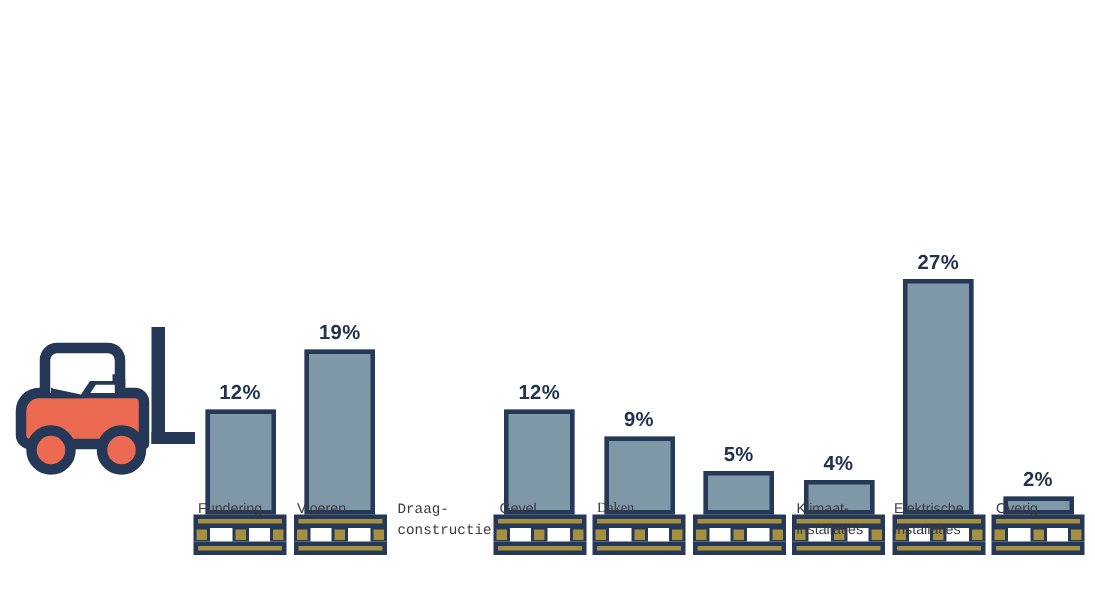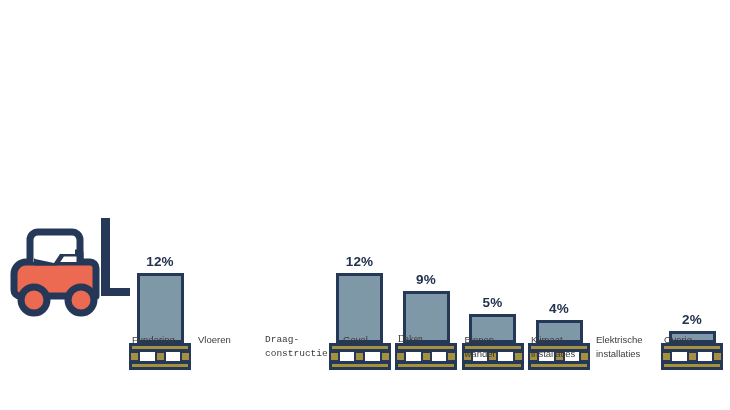--- a/index.html
+++ b/index.html
@@ -148,20 +148,43 @@
             </div>
             <div class="blk b3">
               <i></i>
             </div>
             <div class="deck-bot">
               <i></i>
             </div>
           </div>
         </div>
       </div>
+      <div class="col" style="left: 66.5px;">
+        <div class="bar-wrap">
+          <div class="value">19%</div>
+          <div class="bar" style="height: 110px; background: rgb(126, 152, 168); border-color: rgb(37, 56, 88);"></div>
+          <div class="pallet">
+            <div class="deck-top">
+              <i></i>
+            </div>
+            <div class="blk b1">
+              <i></i>
+            </div>
+            <div class="blk b2">
+              <i></i>
+            </div>
+            <div class="blk b3">
+              <i></i>
+            </div>
+            <div class="deck-bot">
+              <i></i>
+            </div>
+          </div>
+        </div>
+      </div>
       <div class="col" style="left: 199.5px;">
         <div class="bar-wrap">
           <div class="value">12%</div>
           <div class="bar" style="height: 70px; background: rgb(126, 152, 168); border-color: rgb(37, 56, 88);"></div>
           <div class="pallet">
             <div class="deck-top">
               <i></i>
             </div>
             <div class="blk b1">
               <i></i>
@@ -221,20 +244,43 @@
             <div class="deck-bot">
               <i></i>
             </div>
           </div>
         </div>
       </div>
       <div class="col" style="left: 399px;">
         <div class="bar-wrap">
           <div class="value">4%</div>
           <div class="bar" style="height: 23px; background: rgb(126, 152, 168); border-color: rgb(37, 56, 88);"></div>
+          <div class="pallet">
+            <div class="deck-top">
+              <i></i>
+            </div>
+            <div class="blk b1">
+              <i></i>
+            </div>
+            <div class="blk b2">
+              <i></i>
+            </div>
+            <div class="blk b3">
+              <i></i>
+            </div>
+            <div class="deck-bot">
+              <i></i>
+            </div>
+          </div>
+        </div>
+      </div>
+      <div class="col" style="left: 465.5px;">
+        <div class="bar-wrap">
+          <div class="value">27%</div>
+          <div class="bar" style="height: 157px; background: rgb(126, 152, 168); border-color: rgb(37, 56, 88);"></div>
           <div class="pallet">
             <div class="deck-top">
               <i></i>
             </div>
             <div class="blk b1">
               <i></i>
             </div>
             <div class="blk b2">
               <i></i>
             </div>
@@ -276,29 +322,25 @@
       <div class="lbl" style="left: 4px;">
         <span>Fundering</span>
       </div>
       <div class="lbl" style="left: 70px;">
         <span>Vloeren</span>
       </div>
       <div class="lbl" style="left: 137px; font-family: Liberation Mono, monospace;">
         <span>Draag-</span>
         <span>constructie</span>
       </div>
-      <div class="lbl" style="left: 215px;">
+      <div class="lbl" style="left: 205px;">
         <span>Gevel</span>
       </div>
       <div class="lbl" style="left: 270px; font-family: Liberation Serif, serif;">
         <span>Daken</span>
-      </div>
-      <div class="lbl" style="left: 336.5px;">
-        <span>Binnen-</span>
-        <span>wanden</span>
       </div>
       <div class="lbl" style="left: 403px;">
         <span>Klimaat-</span>
         <span>installaties</span>
       </div>
       <div class="lbl" style="left: 468px;">
         <span>Elektrische</span>
         <span>installaties</span>
       </div>
       <div class="lbl" style="left: 536px;">

